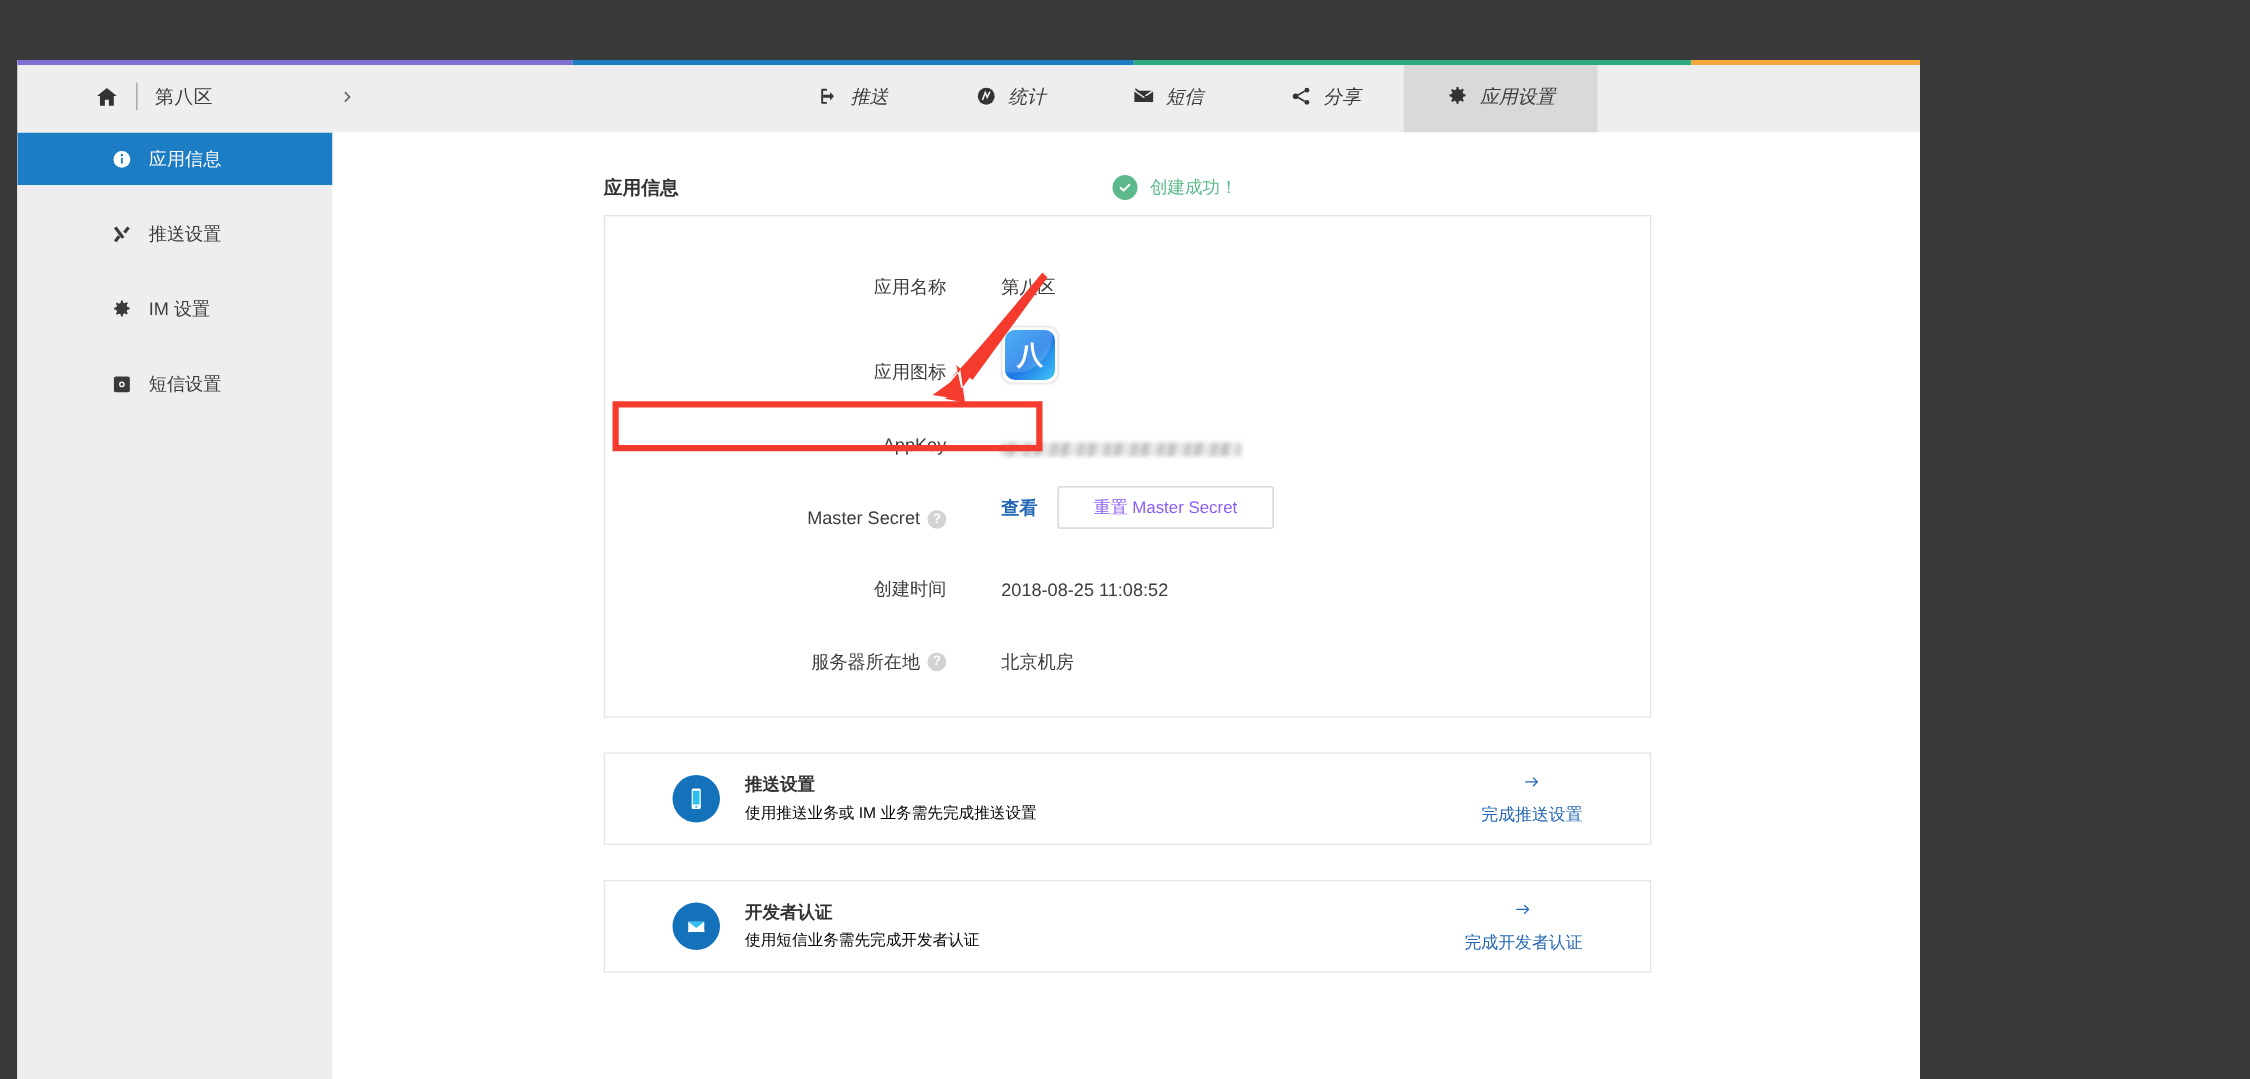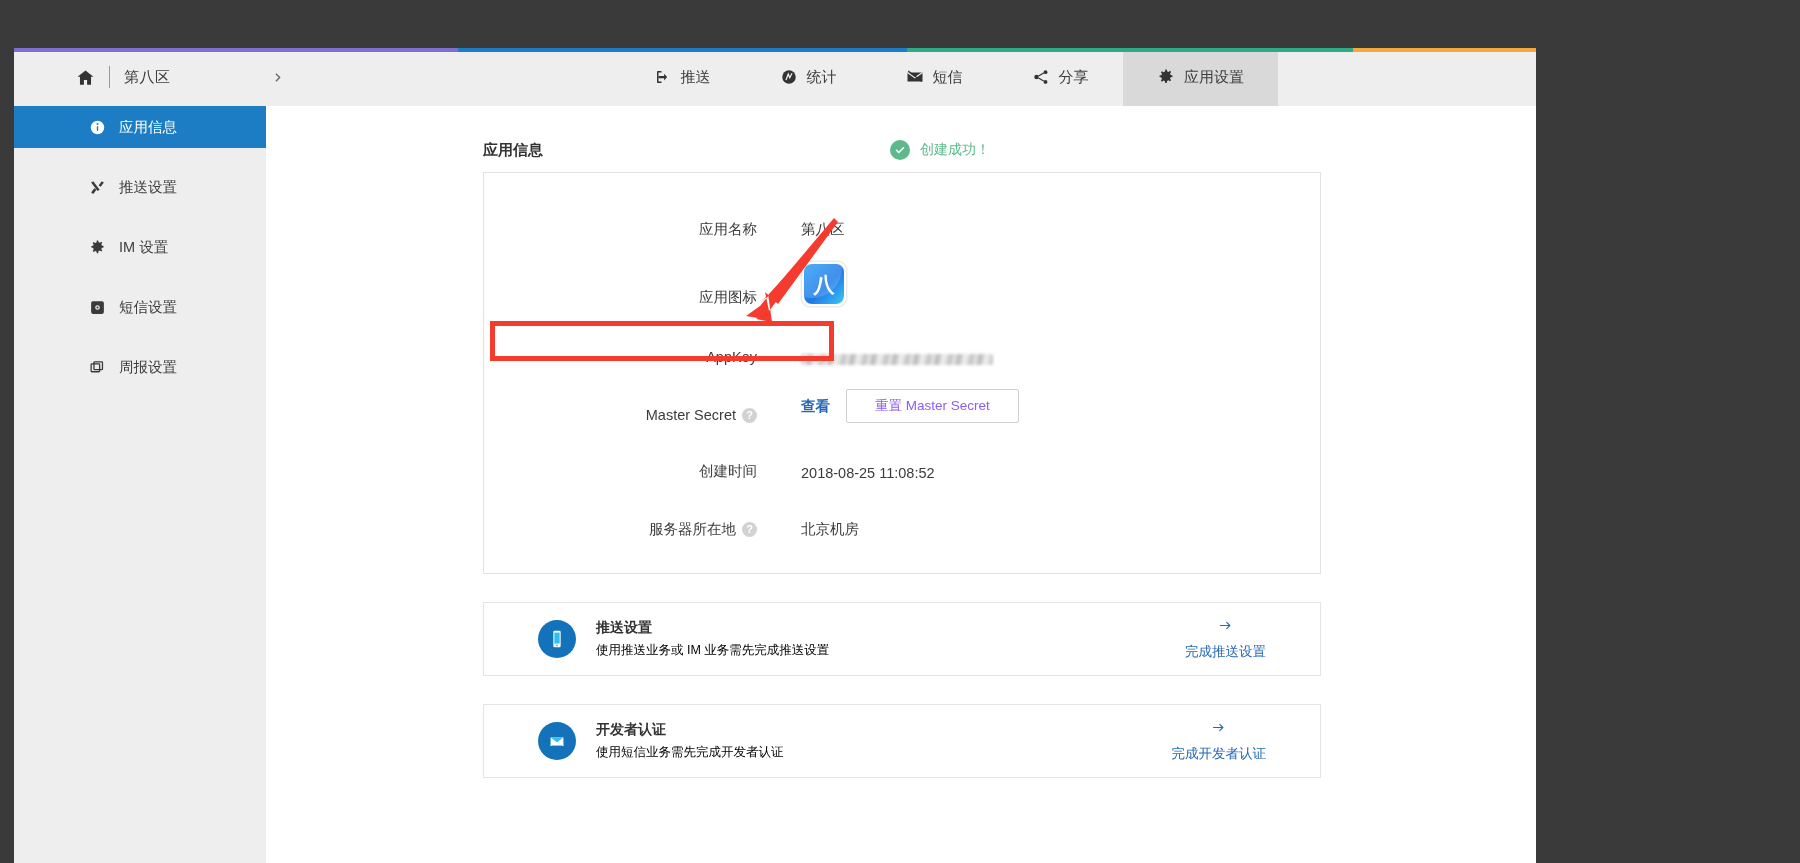--- a/index.html
+++ b/index.html
@@ -59,20 +59,21 @@
     padding-right: 258px;
   }
   .nav-item {
     display: flex; align-items: center; justify-content: center;
     gap: 9px;
     padding: 0 34px;
     min-width: 126px;
     font-size: 15px; color: #3c3c3c;
     cursor: pointer;
     position: relative;
+    font-style: italic;
   }
   .nav-item.active { background: #d9d9d9; }
   .nav-icon { display: flex; align-items: center; color: #333; }
 
   
   .body {
     flex: 1 1 auto;
     display: flex;
     min-height: 0;
     background: #ffffff;
@@ -378,29 +379,20 @@
         <div class="side-item">
           <span class="side-icon">
             <svg width="17" height="17" viewBox="0 0 24 24">
               <rect x="3" y="3" width="18" height="18" rx="2.5" fill="#3a3a3a"></rect>
               <circle cx="12" cy="12" r="3.2" fill="#eee"></circle>
               <circle cx="12" cy="12" r="1.5" fill="#3a3a3a"></circle>
             </svg>
           </span>
           <span>短信设置</span>
         </div>
-        <div class="side-item">
-          <span class="side-icon">
-            <svg width="17" height="17" viewBox="0 0 24 24">
-              <rect x="3" y="7" width="12" height="11" rx="1" fill="none" stroke="#3a3a3a" stroke-width="1.8"></rect>
-              <rect x="7" y="4" width="12" height="11" rx="1" fill="none" stroke="#3a3a3a" stroke-width="1.8"></rect>
-            </svg>
-          </span>
-          <span>周报设置</span>
-        </div>
       </div>
 
     <div class="content">
 
       <div class="content-head">
         <div class="page-title">应用信息</div>
         <div class="success">
           <span class="success-badge">
             <svg width="12" height="12" viewBox="0 0 24 24" fill="none" stroke="#fff" stroke-width="3.2" stroke-linecap="round" stroke-linejoin="round">
               <path d="M5 12.5l4.5 4.5L19 7.5"></path>

